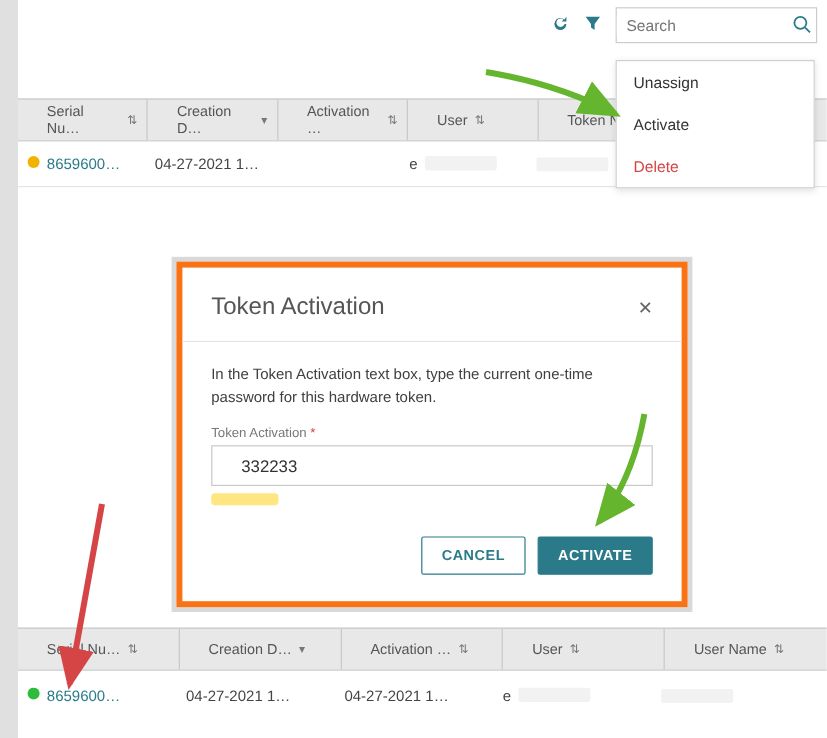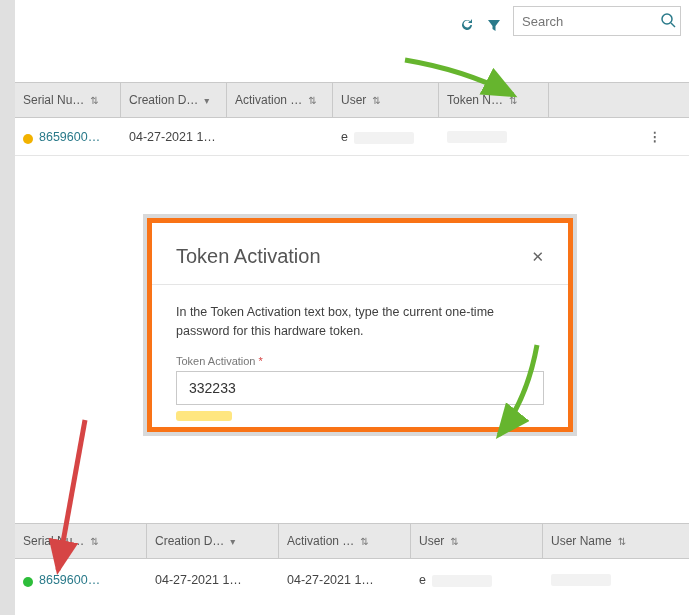--- a/index.html
+++ b/index.html
@@ -1,52 +1,52 @@
 <!DOCTYPE html>
 <html><head>
 <meta charset="utf-8">
 <style>
 * { box-sizing: border-box; margin: 0; padding: 0; }
 body { font-family: 'Segoe UI', Arial, sans-serif; font-size: 13px; color: #333; background: #fff; width: 689px; height: 615px; position: relative; overflow: hidden; }
 .stage { position: relative; width: 689px; height: 615px; border-left: 15px solid #e0e0e0; }
 
-.toolbar { position: absolute; top: 6px; right: 8px; display: flex; align-items: flex-end; gap: 12px; }
+.toolbar { position: absolute; top: 6px; right: 8px; display: flex; align-items: center; gap: 12px; }
 .tool-icon { color: #2a7a8a; cursor: pointer; }
 .search-wrap { position: relative; width: 168px; height: 30px; border: 1px solid #ccc; background: #fff; display: flex; align-items: center; }
 .search-inp { border: none; outline: none; width: 140px; padding: 0 8px; font-size: 13px; color: #666; }
 .search-btn { position: absolute; right: 4px; color: #2a7a8a; }
 
 .context-menu { position: absolute; top: 50px; right: 10px; width: 166px; background: #fff; border: 1px solid #d0d0d0; box-shadow: 0 2px 6px rgba(0,0,0,.12); z-index: 40; }
 .context-menu .mi { padding: 10px 14px; font-size: 13px; cursor: pointer; }
 .context-menu .mi.danger { color: #d64545; }
 
 .thead { position: absolute; top: 82px; left: 0; right: 0; height: 36px; display: flex; background: #e8e8e8; border-top: 1px solid #c9c9c9; border-bottom: 1px solid #c9c9c9; }
-.th { display: flex; align-items: center; padding: 0 8px; border-right: 1px solid #c9c9c9; font-size: 12px; color: #555; gap: 6px; }
+.th { display: flex; align-items: center; padding: 0 8px; border-right: 1px solid #c9c9c9; font-size: 12px; color: #555; gap: 6px; margin-left: 16px; }
 .th:last-child { border-right: none; align-items: center; }
 .sort { color: #777; font-size: 10px; }
 .c1 { width: 106px; } .c2 { width: 106px; } .c3 { width: 106px; } .c4 { width: 106px; } .c5 { width: 110px; } .c6 { width: 130px; }
 
 .trow { position: absolute; top: 118px; left: 0; right: 0; height: 38px; display: flex; align-items: center; background: #fff; border-bottom: 1px solid #e5e5e5; }
-.td { padding: 0 8px; font-size: 12.5px; color: #444; display: flex; align-items: flex-end; gap: 6px; white-space: nowrap; overflow: hidden; }
+.td { padding: 0 8px; font-size: 12.5px; color: #444; display: flex; align-items: flex-start; gap: 6px; white-space: nowrap; overflow: hidden; }
 .dot { width: 10px; height: 10px; border-radius: 50%; }
 .dot.yellow { background: #f2b200; }
 .dot.green { background: #2dbd3a; }
 .serial { color: #2a7a8a; }
 .redact { background: #f2f2f2; height: 12px; width: 60px; border-radius: 2px; }
 
 .modal-wrap { position: absolute; top: 218px; left: 132px; width: 426px; background: #fff; border: 5px solid #f97316; box-shadow: 0 0 0 4px #d9d9d9; z-index: 30; }
 .modal-head { padding: 22px 24px 16px; display: flex; justify-content: space-between; align-items: center; }
 .modal-title { font-size: 20px; color: #555; font-weight: 400; }
 .close-x { color: #666; cursor: pointer; font-size: 15px; }
 .modal-hr { border: none; border-top: 1px solid #e5e5e5; margin: 0 0; }
 .modal-body { padding: 18px 24px 6px; }
 .instr { font-size: 12.5px; color: #404040; line-height: 1.5; margin-bottom: 14px; }
 .lbl { font-size: 11px; color: #777; margin-bottom: 4px; }
 .req { color: #d64545; }
-.otp { width: 100%; height: 34px; border: 1px solid #c9c9c9; padding: 0 12px; font-size: 14px; color: #333; outline: none; }
+.otp { width: 100%; height: 34px; border: 1px solid #c9c9c9; padding: 0 24px; font-size: 14px; color: #333; outline: none; }
 .highlight { width: 56px; height: 10px; background: #ffe680; border-radius: 3px; margin-top: 6px; }
 .modal-foot { padding: 20px 24px 22px; display: flex; justify-content: flex-end; gap: 10px; }
 .btn { height: 32px; padding: 0 16px; font-size: 12px; font-weight: 700; letter-spacing: .04em; border-radius: 2px; cursor: pointer; }
 .btn-outline { background: #fff; border: 1px solid #2a7a8a; color: #2a7a8a; }
 .btn-primary { background: #2a7a8a; border: 1px solid #2a7a8a; color: #fff; }
 
 .thead2 { position: absolute; top: 523px; left: 0; right: 0; height: 36px; display: flex; background: #e8e8e8; border-top: 1px solid #c9c9c9; border-bottom: 1px solid #c9c9c9; }
 .thead2 .th { width: 132px; }
 .trow2 { position: absolute; top: 559px; left: 0; right: 0; height: 42px; display: flex; align-items: center; background: #fff; }
 .trow2 .td { width: 132px; }
@@ -70,20 +70,25 @@
     <input class="search-inp" placeholder="Search" style="">
     <span class="search-btn">
       <svg width="16" height="16" viewBox="0 0 16 16">
             <circle cx="7" cy="7" r="5" stroke="currentColor" stroke-width="1.5" fill="none"></circle>
             <line x1="11" y1="11" x2="15" y2="15" stroke="currentColor" stroke-width="1.5"></line>
           </svg>
     </span>
   </div>
 </div>
 
+<div class="context-menu">
+  <div class="mi">Unassign</div>
+  <div class="mi">Activate</div>
+  <div class="mi danger">Delete</div>
+</div>
 
 <div class="thead">
   <div class="th c1">
         <span>Serial Nu…</span>
         <span class="sort">⇅</span>
       </div>
   <div class="th c2">
         <span>Creation D…</span>
         <span class="sort">▾</span>
       </div>
@@ -125,20 +130,24 @@
   <div class="modal-head">
     <div class="modal-title">Token Activation</div>
     <span class="close-x">✕</span>
   </div>
   <hr class="modal-hr">
   <div class="modal-body">
     <p class="instr">In the Token Activation text box, type the current one-time password for this hardware token.</p>
     <div class="lbl"><span>Token Activation</span> <span class="req">*</span></div>
     <input class="otp" value="332233" style="">
     <div class="highlight"></div>
+  </div>
+  <div class="modal-foot">
+    <button class="btn btn-outline">CANCEL</button>
+    <button class="btn btn-primary">ACTIVATE</button>
   </div>
 </div>
 
 <div class="thead2">
   <div class="th">
         <span>Serial Nu…</span>
         <span class="sort">⇅</span>
       </div>
   <div class="th">
         <span>Creation D…</span>

